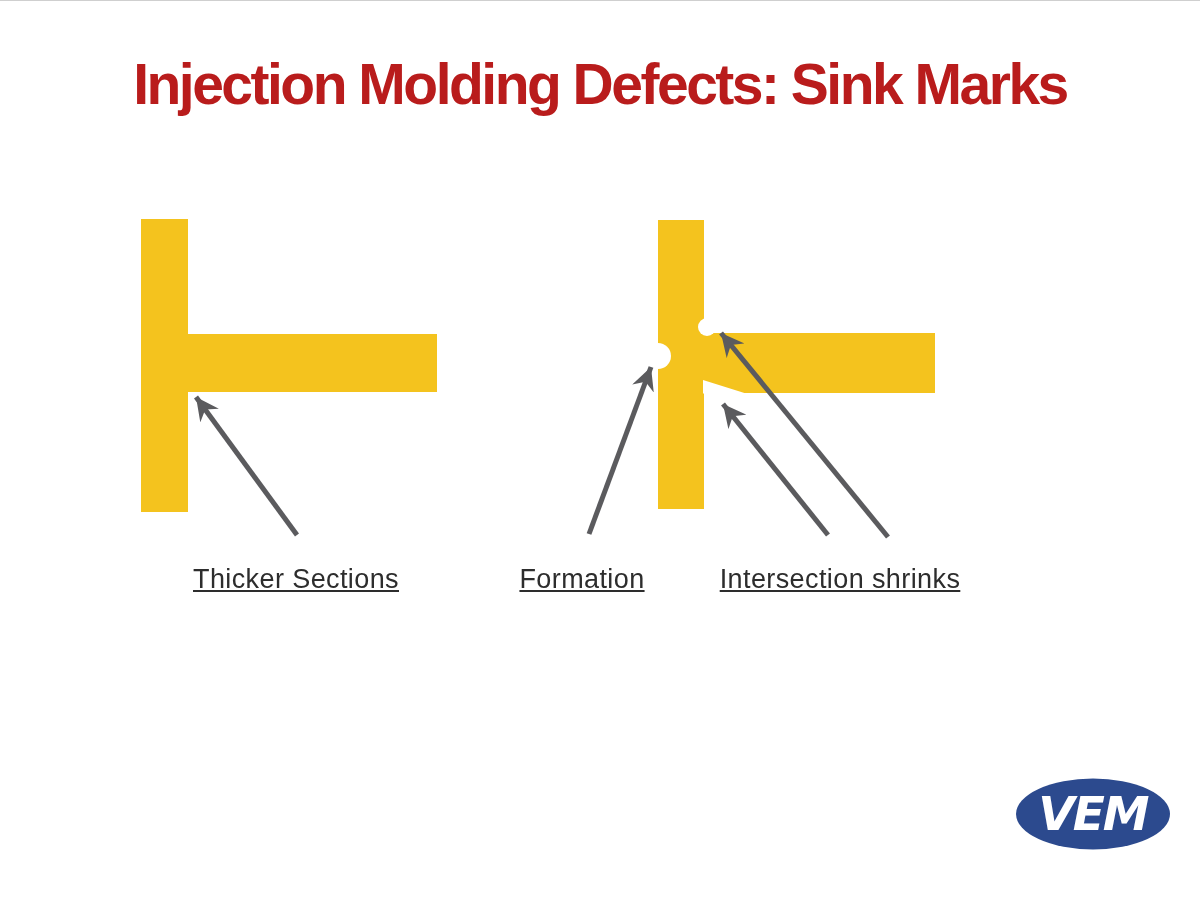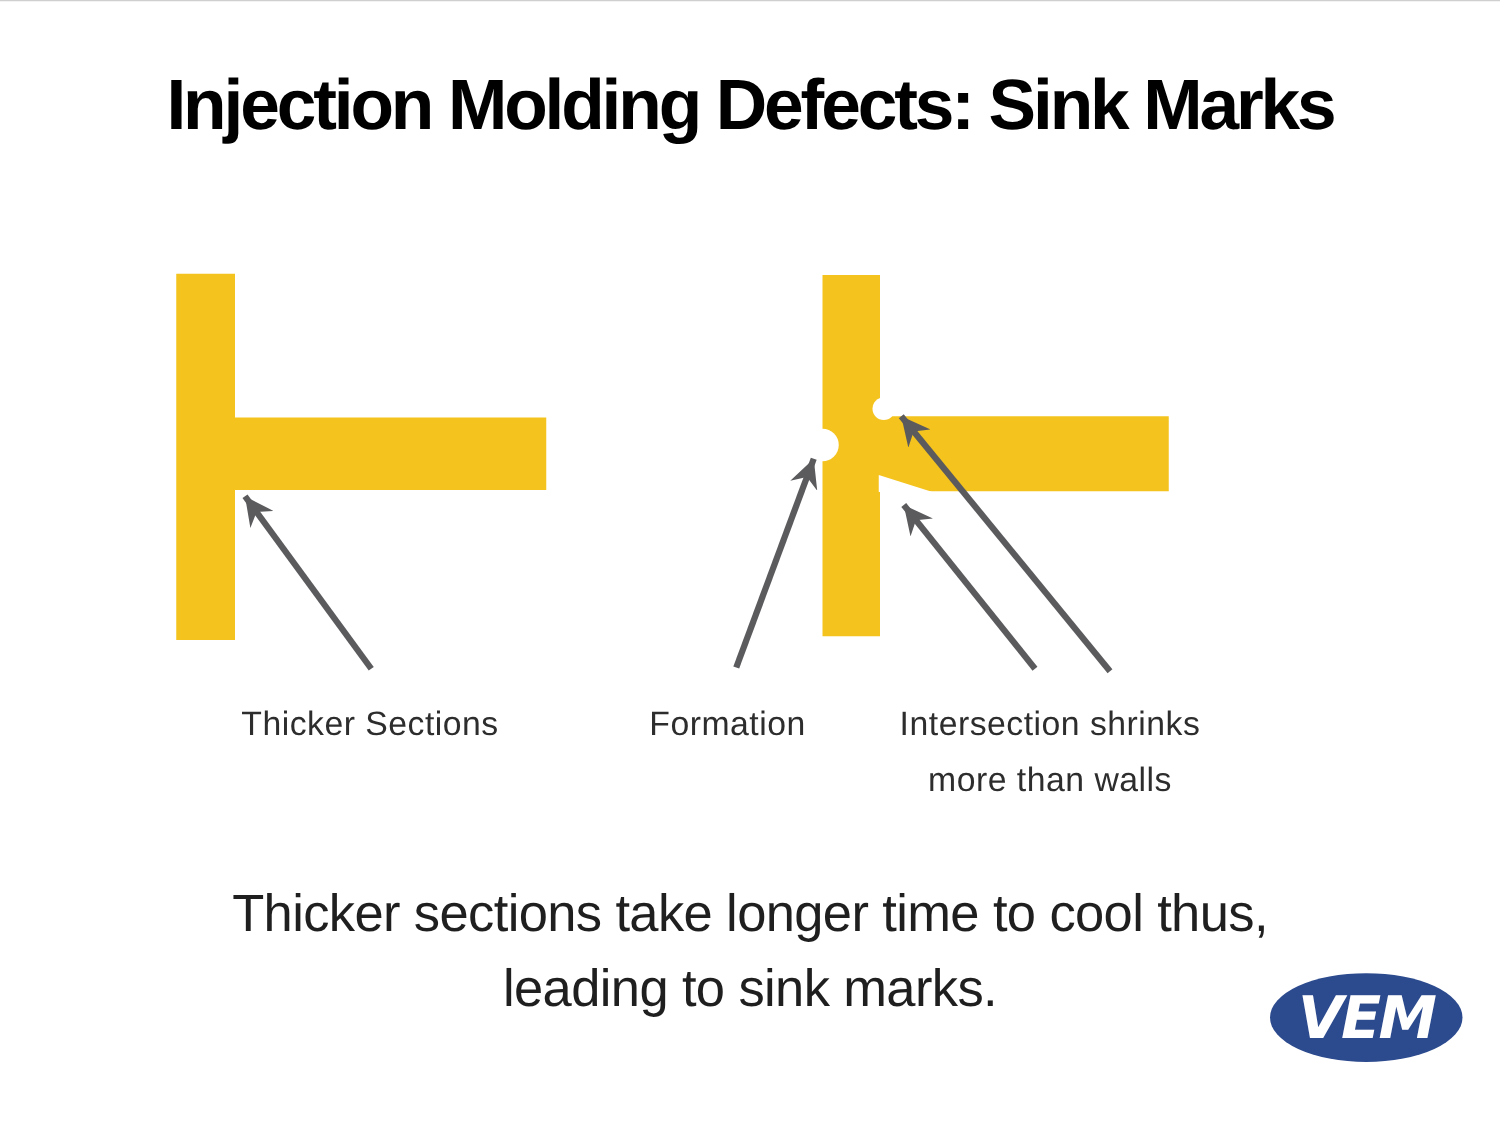--- a/index.html
+++ b/index.html
@@ -4,27 +4,27 @@
 <style>
   html,body{margin:0;padding:0;background:#ffffff;}
   .canvas{
     position:relative;width:1200px;height:900px;background:#ffffff;
     overflow:hidden;border-top:1px solid #cfcfcf;
     font-family:"Liberation Sans","DejaVu Sans",sans-serif;
   }
   .title{
     position:absolute;top:52px;left:0;width:1200px;margin:0;
     text-align:center;font-size:57px;font-weight:800;letter-spacing:-2.5px;
-    color:#000000;line-height:1.1;white-space:nowrap;
+    color:#b91c1c;line-height:1.1;white-space:nowrap;
   }
   .diagram{position:absolute;left:0;top:0;width:1200px;height:900px;}
   .label{
     position:absolute;transform:translateX(-50%);
     font-size:27px;color:#2d2d2d;letter-spacing:.4px;
-    line-height:45px;text-align:center;white-space:nowrap;
+    line-height:45px;text-align:center;white-space:nowrap;text-decoration:underline;
   }
   .caption{
     position:absolute;left:0;top:700px;width:1200px;text-align:center;
     font-size:42px;font-weight:300;color:#1f1f1f;letter-spacing:-.5px;
     line-height:60px;
   }
   .logo{position:absolute;left:1012px;top:771px;width:162px;height:85px;}
   .logo text{
     font-family:"DejaVu Sans","Liberation Sans",sans-serif;
     font-weight:bold;font-style:italic;letter-spacing:-2px;
@@ -66,26 +66,21 @@
   </svg>
 
   <div class="label" style="left:296px;top:556px;">Thicker Sections</div>
 
   <div class="label" style="left:582px;top:556px;">
     <div>Formation</div>
   </div>
 
   <div class="label" style="left:840px;top:556px;">
     <div>Intersection shrinks</div>
-    <div>more than walls</div>
   </div>
 
-  <div class="caption">
-    <div>Thicker sections take longer time to cool thus,</div>
-    <div>leading to sink marks.</div>
-  </div>
 
   <svg class="logo" viewBox="0 0 162 85" xmlns="http://www.w3.org/2000/svg">
     <ellipse cx="81" cy="42" rx="77" ry="35.5" fill="#2C4A8E"></ellipse>
     <text x="81" y="58" font-size="47" text-anchor="middle" fill="#FFFFFF">VEM</text>
   </svg>
 
 </div>
 
 </body></html>

